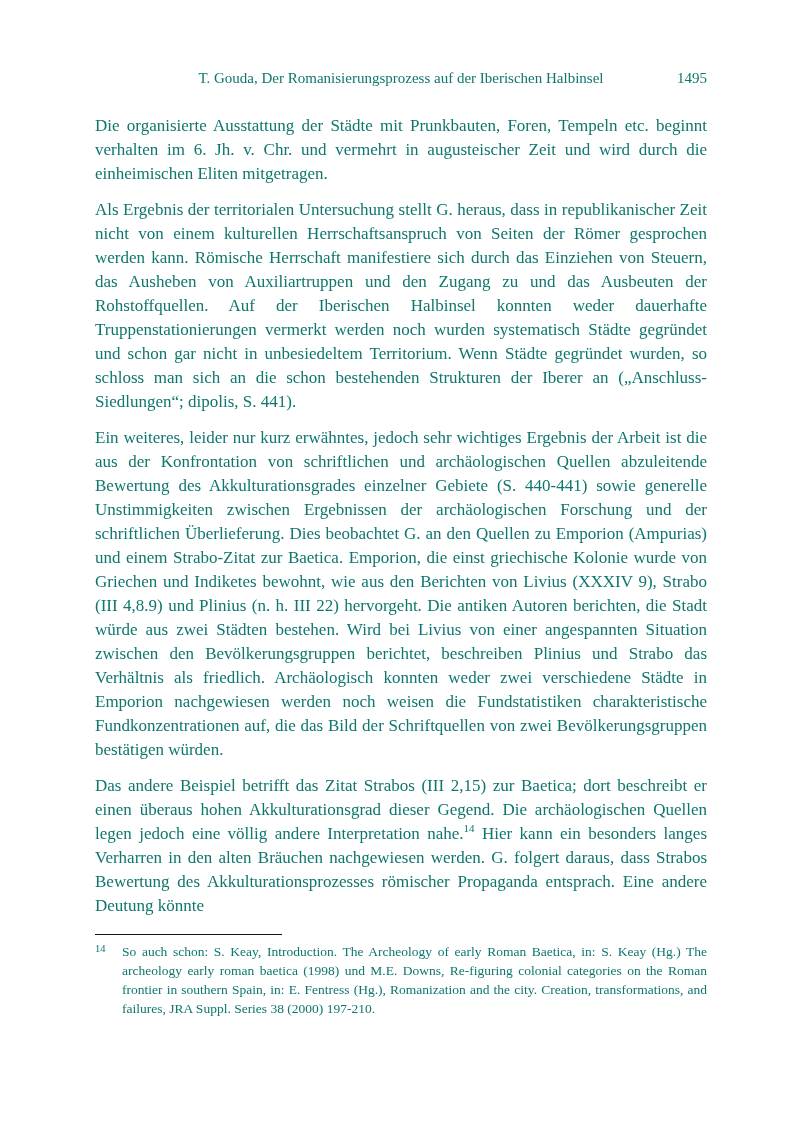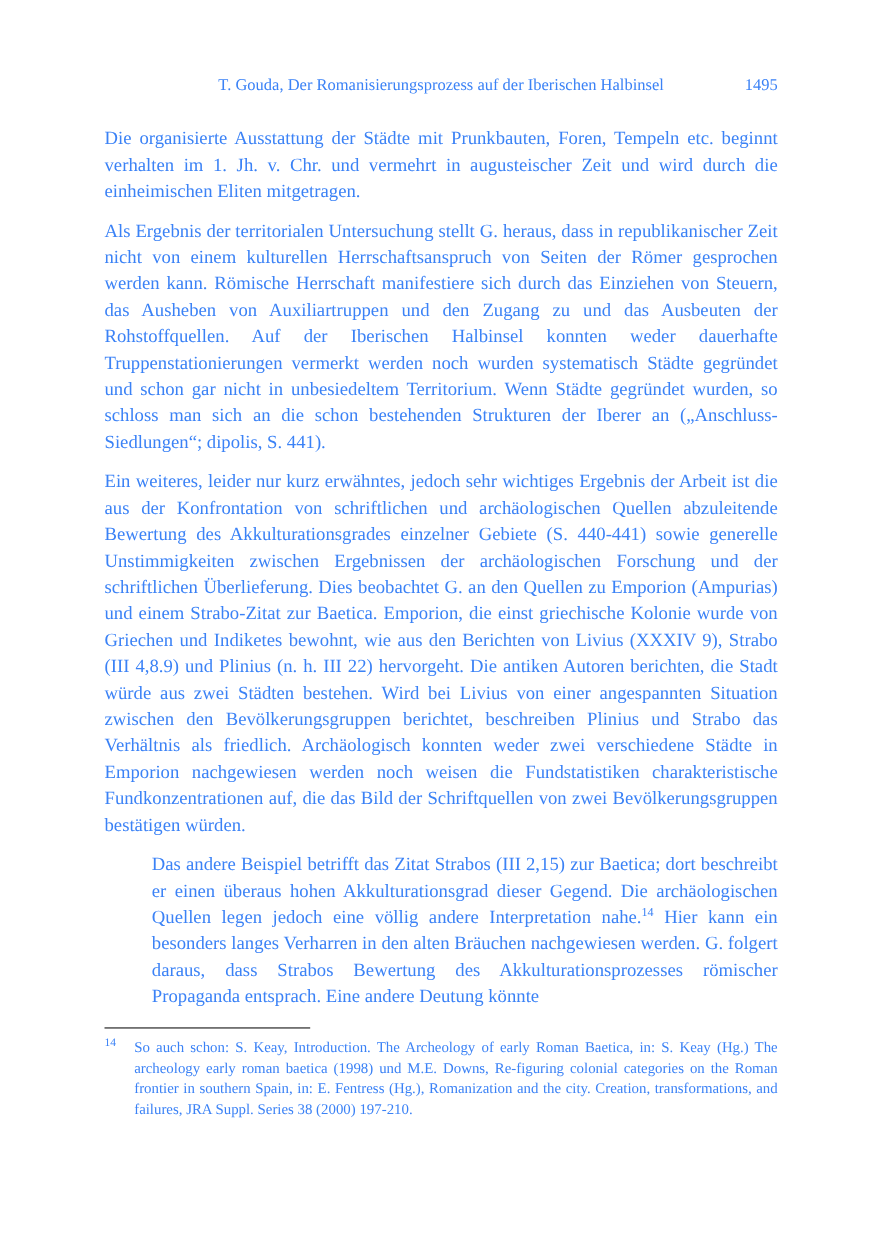--- a/index.html
+++ b/index.html
@@ -5,21 +5,21 @@
   html, body {
     margin: 0;
     padding: 0;
     background: #ffffff;
   }
   .page {
     position: relative;
     width: 799px;
     height: 1131px;
     background: #ffffff;
-    color: #3b82f6;
+    color: #0f766e;
     font-family: "Liberation Serif", "DejaVu Serif", serif;
     overflow: hidden;
   }
   .content {
     position: absolute;
     left: 95px;
     width: 612px;
     top: 68px;
   }
   .running-head {
@@ -38,21 +38,20 @@
   .bodytext p {
     margin: 0 0 12px 0;
     font-size: 17px;
     line-height: 24px;
     text-align: justify;
     hyphens: auto;
     -webkit-hyphens: auto;
   }
   .bodytext p.last {
     margin-bottom: 0;
-    margin-left: 43px;
   }
   sup.fn-ref {
     font-size: 11px;
     line-height: 0;
     vertical-align: super;
   }
   .footnote-block {
     position: absolute;
     left: 95px;
     width: 612px;
@@ -85,21 +84,21 @@
 
 <div class="page">
   <div class="content">
 
     <div class="running-head">
       <span>T. Gouda, Der Romanisierungsprozess auf der Iberischen Halbinsel</span>
       <span class="page-number">1495</span>
     </div>
 
     <div class="bodytext">
-      <p>Die organisierte Ausstattung der Städte mit Prunkbauten, Foren, Tempeln etc. beginnt verhalten im 1. Jh. v. Chr. und vermehrt in augusteischer Zeit und wird durch die einheimischen Eliten mitgetragen.</p>
+      <p>Die organisierte Ausstattung der Städte mit Prunkbauten, Foren, Tempeln etc. beginnt verhalten im 6. Jh. v. Chr. und vermehrt in augusteischer Zeit und wird durch die einheimischen Eliten mitgetragen.</p>
       <p>Als Ergebnis der territorialen Untersuchung stellt G. heraus, dass in republikanischer Zeit nicht von einem kulturellen Herrschaftsanspruch von Seiten der Römer gesprochen werden kann. Römische Herrschaft manifestiere sich durch das Einziehen von Steuern, das Ausheben von Auxiliartruppen und den Zugang zu und das Ausbeuten der Rohstoffquellen. Auf der Iberischen Halbinsel konnten weder dauerhafte Truppenstationierungen vermerkt werden noch wurden systematisch Städte gegründet und schon gar nicht in unbesiedeltem Territorium. Wenn Städte gegründet wurden, so schloss man sich an die schon bestehenden Strukturen der Iberer an („Anschluss-Siedlungen“; dipolis, S. 441).</p>
       <p>Ein weiteres, leider nur kurz erwähntes, jedoch sehr wichtiges Ergebnis der Arbeit ist die aus der Konfrontation von schriftlichen und archäologischen Quellen abzuleitende Bewertung des Akkulturationsgrades einzelner Gebiete (S. 440-441) sowie generelle Unstimmigkeiten zwischen Ergebnissen der archäologischen Forschung und der schriftlichen Überlieferung. Dies beobachtet G. an den Quellen zu Emporion (Ampurias) und einem Strabo-Zitat zur Baetica. Emporion, die einst griechische Kolonie wurde von Griechen und Indiketes bewohnt, wie aus den Berichten von Livius (XXXIV 9), Strabo (III 4,8.9) und Plinius (n. h. III 22) hervorgeht. Die antiken Autoren berichten, die Stadt würde aus zwei Städten bestehen. Wird bei Livius von einer angespannten Situation zwischen den Bevölkerungsgruppen berichtet, beschreiben Plinius und Strabo das Verhältnis als friedlich. Archäologisch konnten weder zwei verschiedene Städte in Emporion nachgewiesen werden noch weisen die Fundstatistiken charakteristische Fundkonzentrationen auf, die das Bild der Schriftquellen von zwei Bevölkerungsgruppen bestätigen würden.</p>
       <p class="last"><span>Das andere Beispiel betrifft das Zitat Strabos (III 2,15) zur Baetica; dort beschreibt er einen überaus hohen Akkulturationsgrad dieser Gegend. Die archäologischen Quellen legen jedoch eine völlig andere Interpretation nahe.</span><sup class="fn-ref">14</sup><span> Hier kann ein besonders langes Verharren in den alten Bräuchen nachgewiesen werden. G. folgert daraus, dass Strabos Bewertung des Akkulturationsprozesses römischer Propaganda entsprach. Eine andere Deutung könnte</span></p>
     </div>
 
   </div>
 
   <div class="footnote-block">
     <hr class="footnote-rule">
     <div class="footnote">

